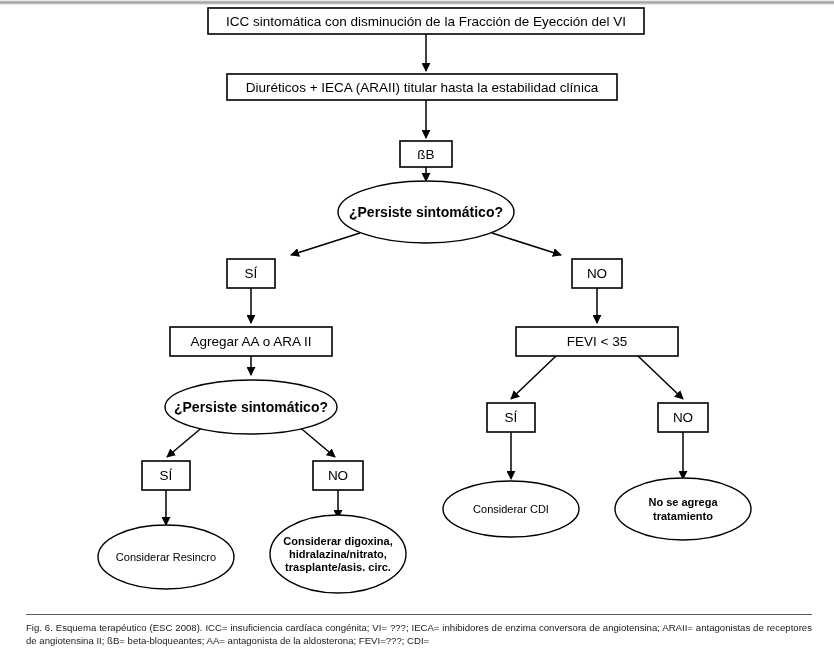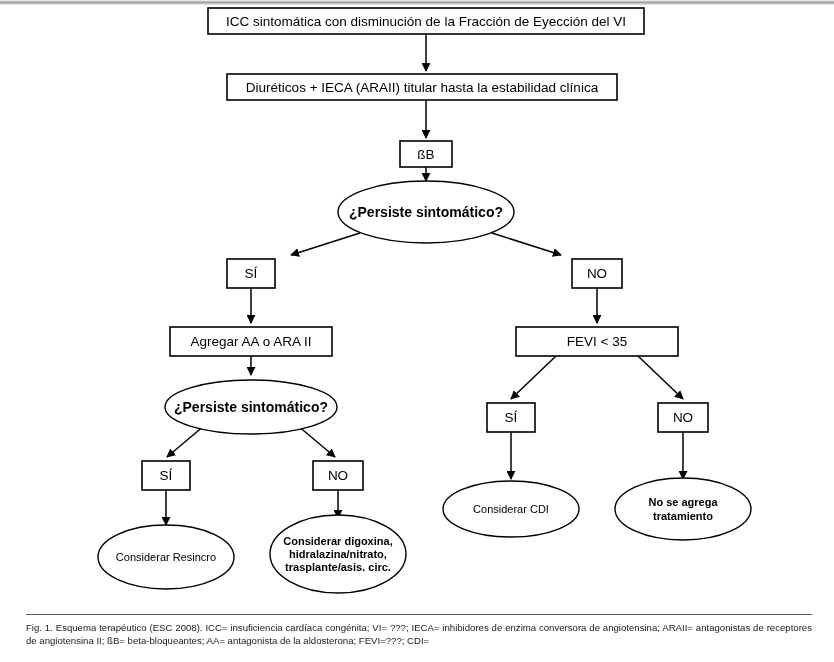--- a/index.html
+++ b/index.html
@@ -204,14 +204,14 @@
     <ellipse class="node-ellipse" cx="683" cy="504" rx="68" ry="31"></ellipse>
     <text class="node-label t-tinyb" x="683" y="498">No se agrega</text>
     <text class="node-label t-tinyb" x="683" y="512">tratamiento</text>
   </g>
 
 </svg>
 </div>
 
 <div id="caption-wrap">
   <div id="caption-rule"></div>
-  <p id="caption-text">Fig. 1. Esquema terapéutico (ESC 2008). ICC= insuficiencia cardíaca congénita; VI= ???; IECA= inhibidores de enzima conversora de angiotensina; ARAII= antagonistas de receptores de angiotensina II; ßB= beta-bloqueantes; AA= antagonista de la aldosterona; FEVI=???; CDI=</p>
+  <p id="caption-text">Fig. 6. Esquema terapéutico (ESC 2008). ICC= insuficiencia cardíaca congénita; VI= ???; IECA= inhibidores de enzima conversora de angiotensina; ARAII= antagonistas de receptores de angiotensina II; ßB= beta-bloqueantes; AA= antagonista de la aldosterona; FEVI=???; CDI=</p>
 </div>
 
 </body></html>

